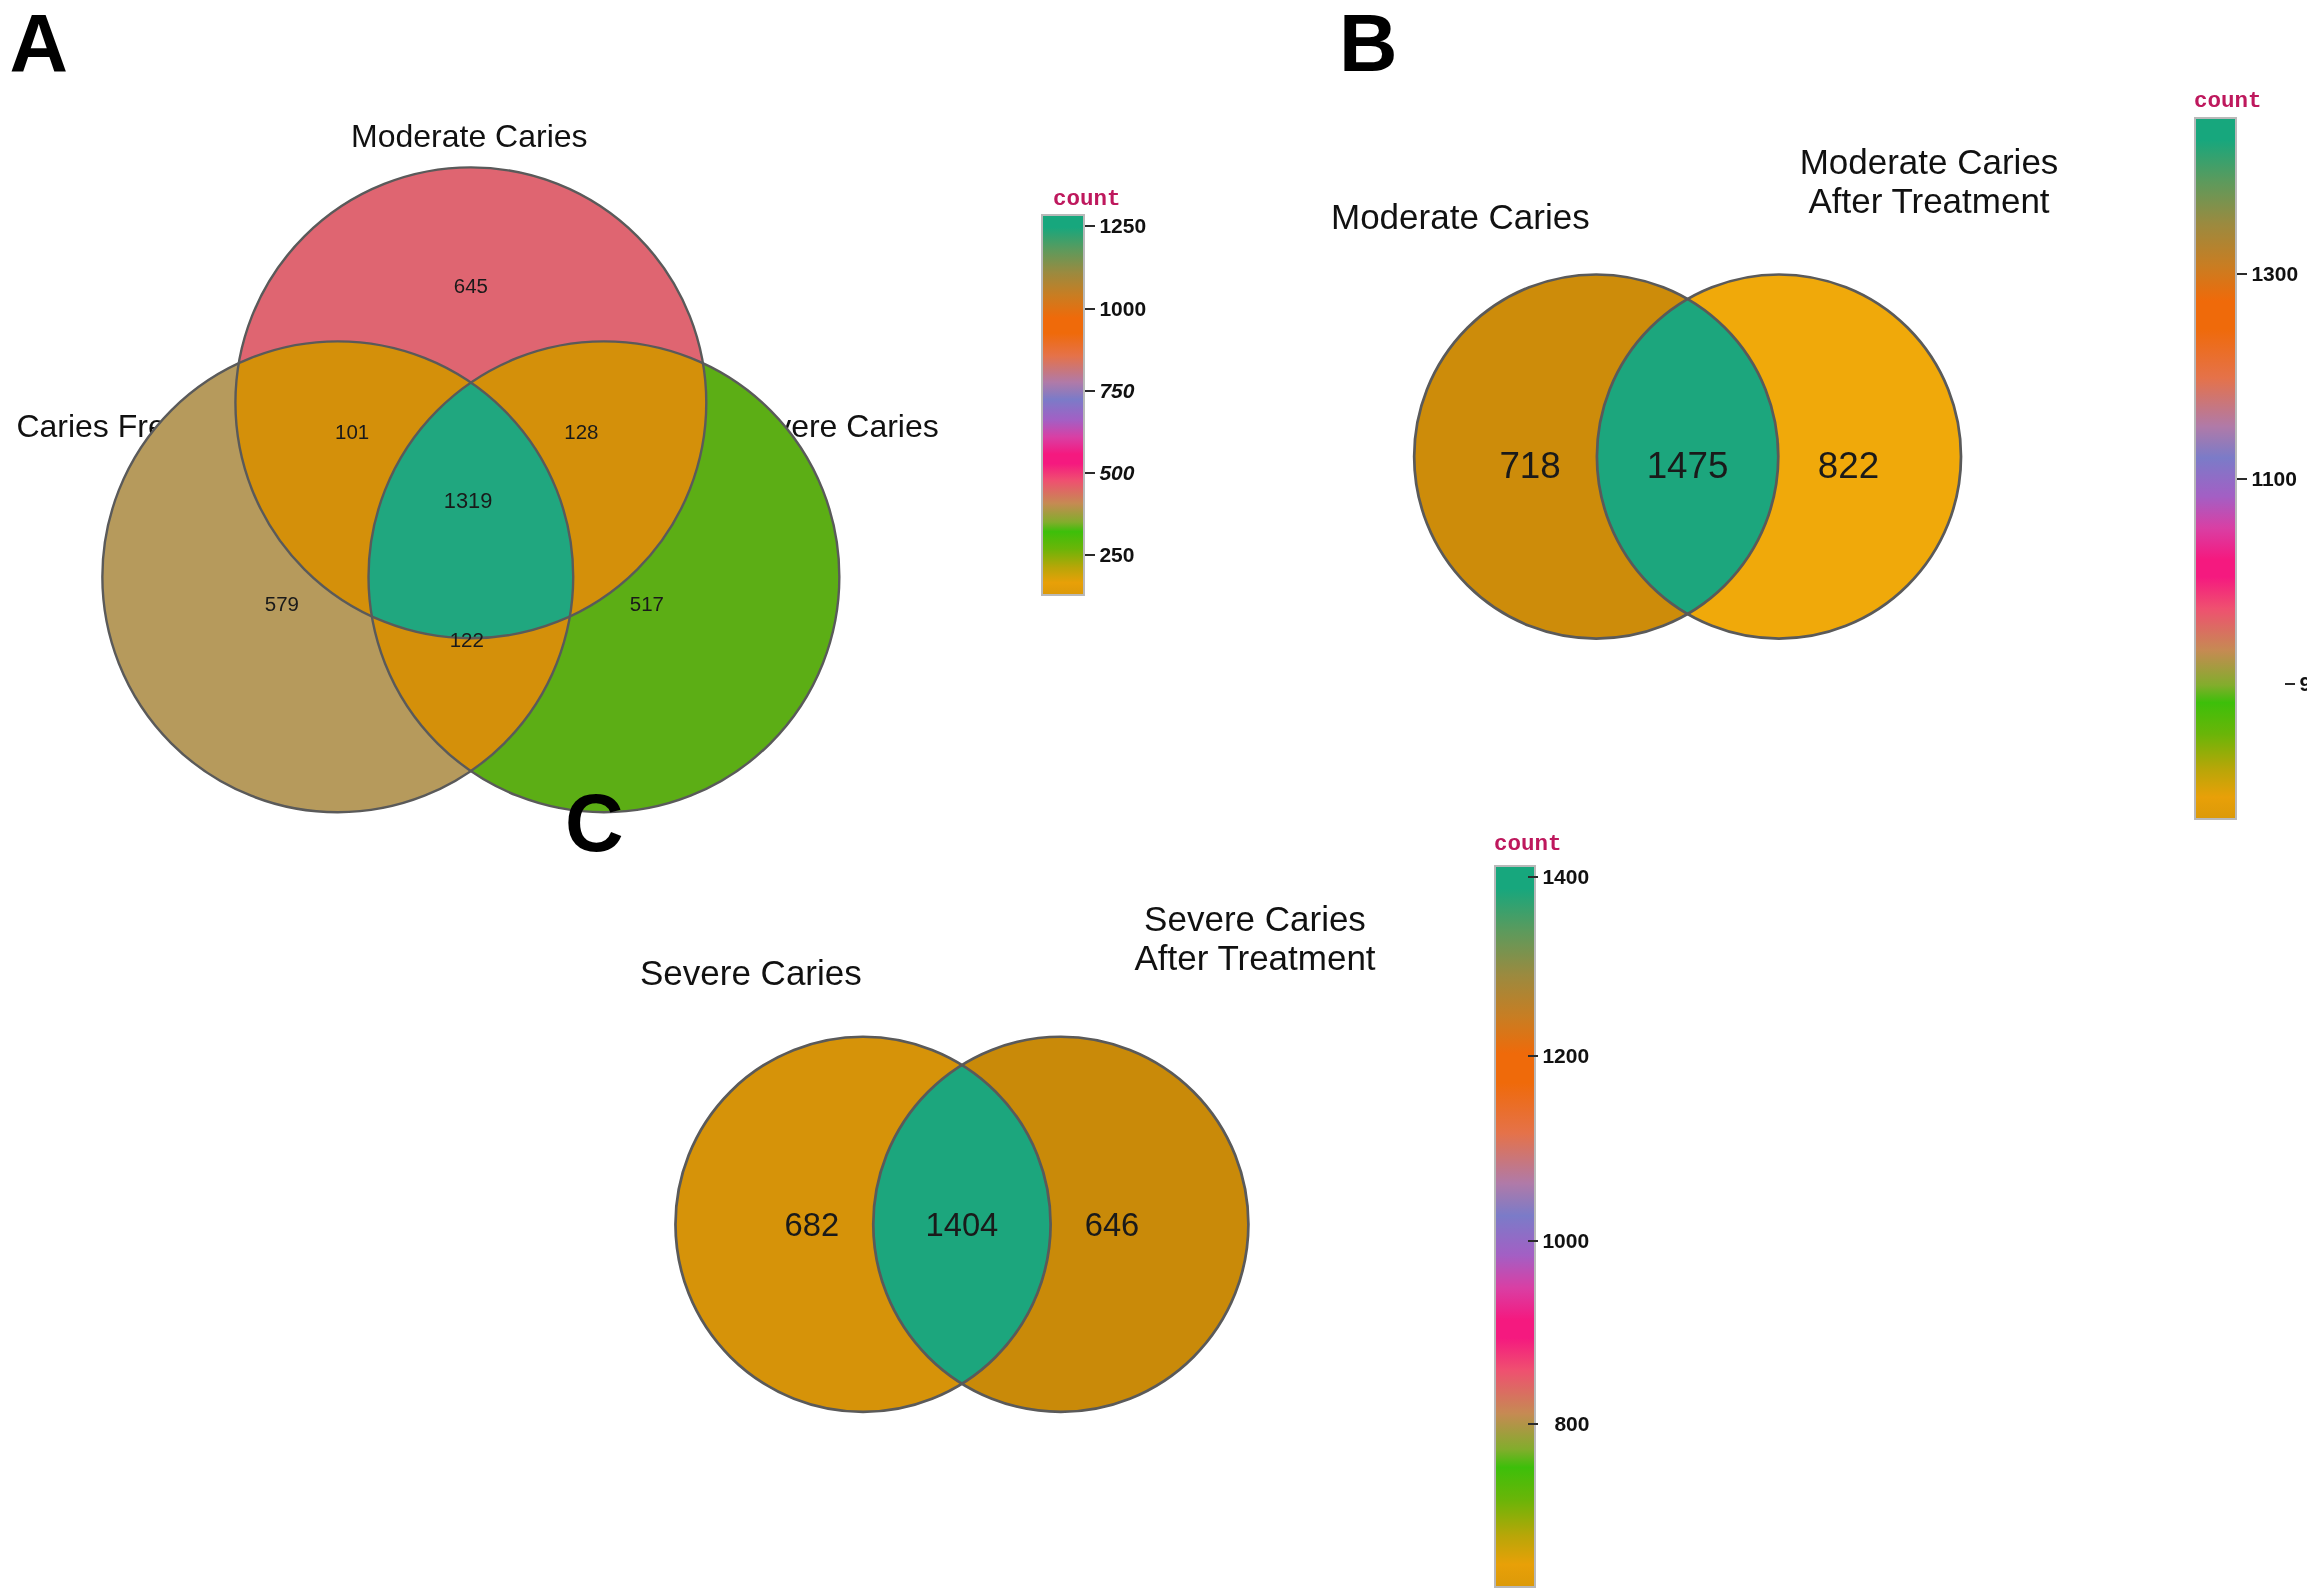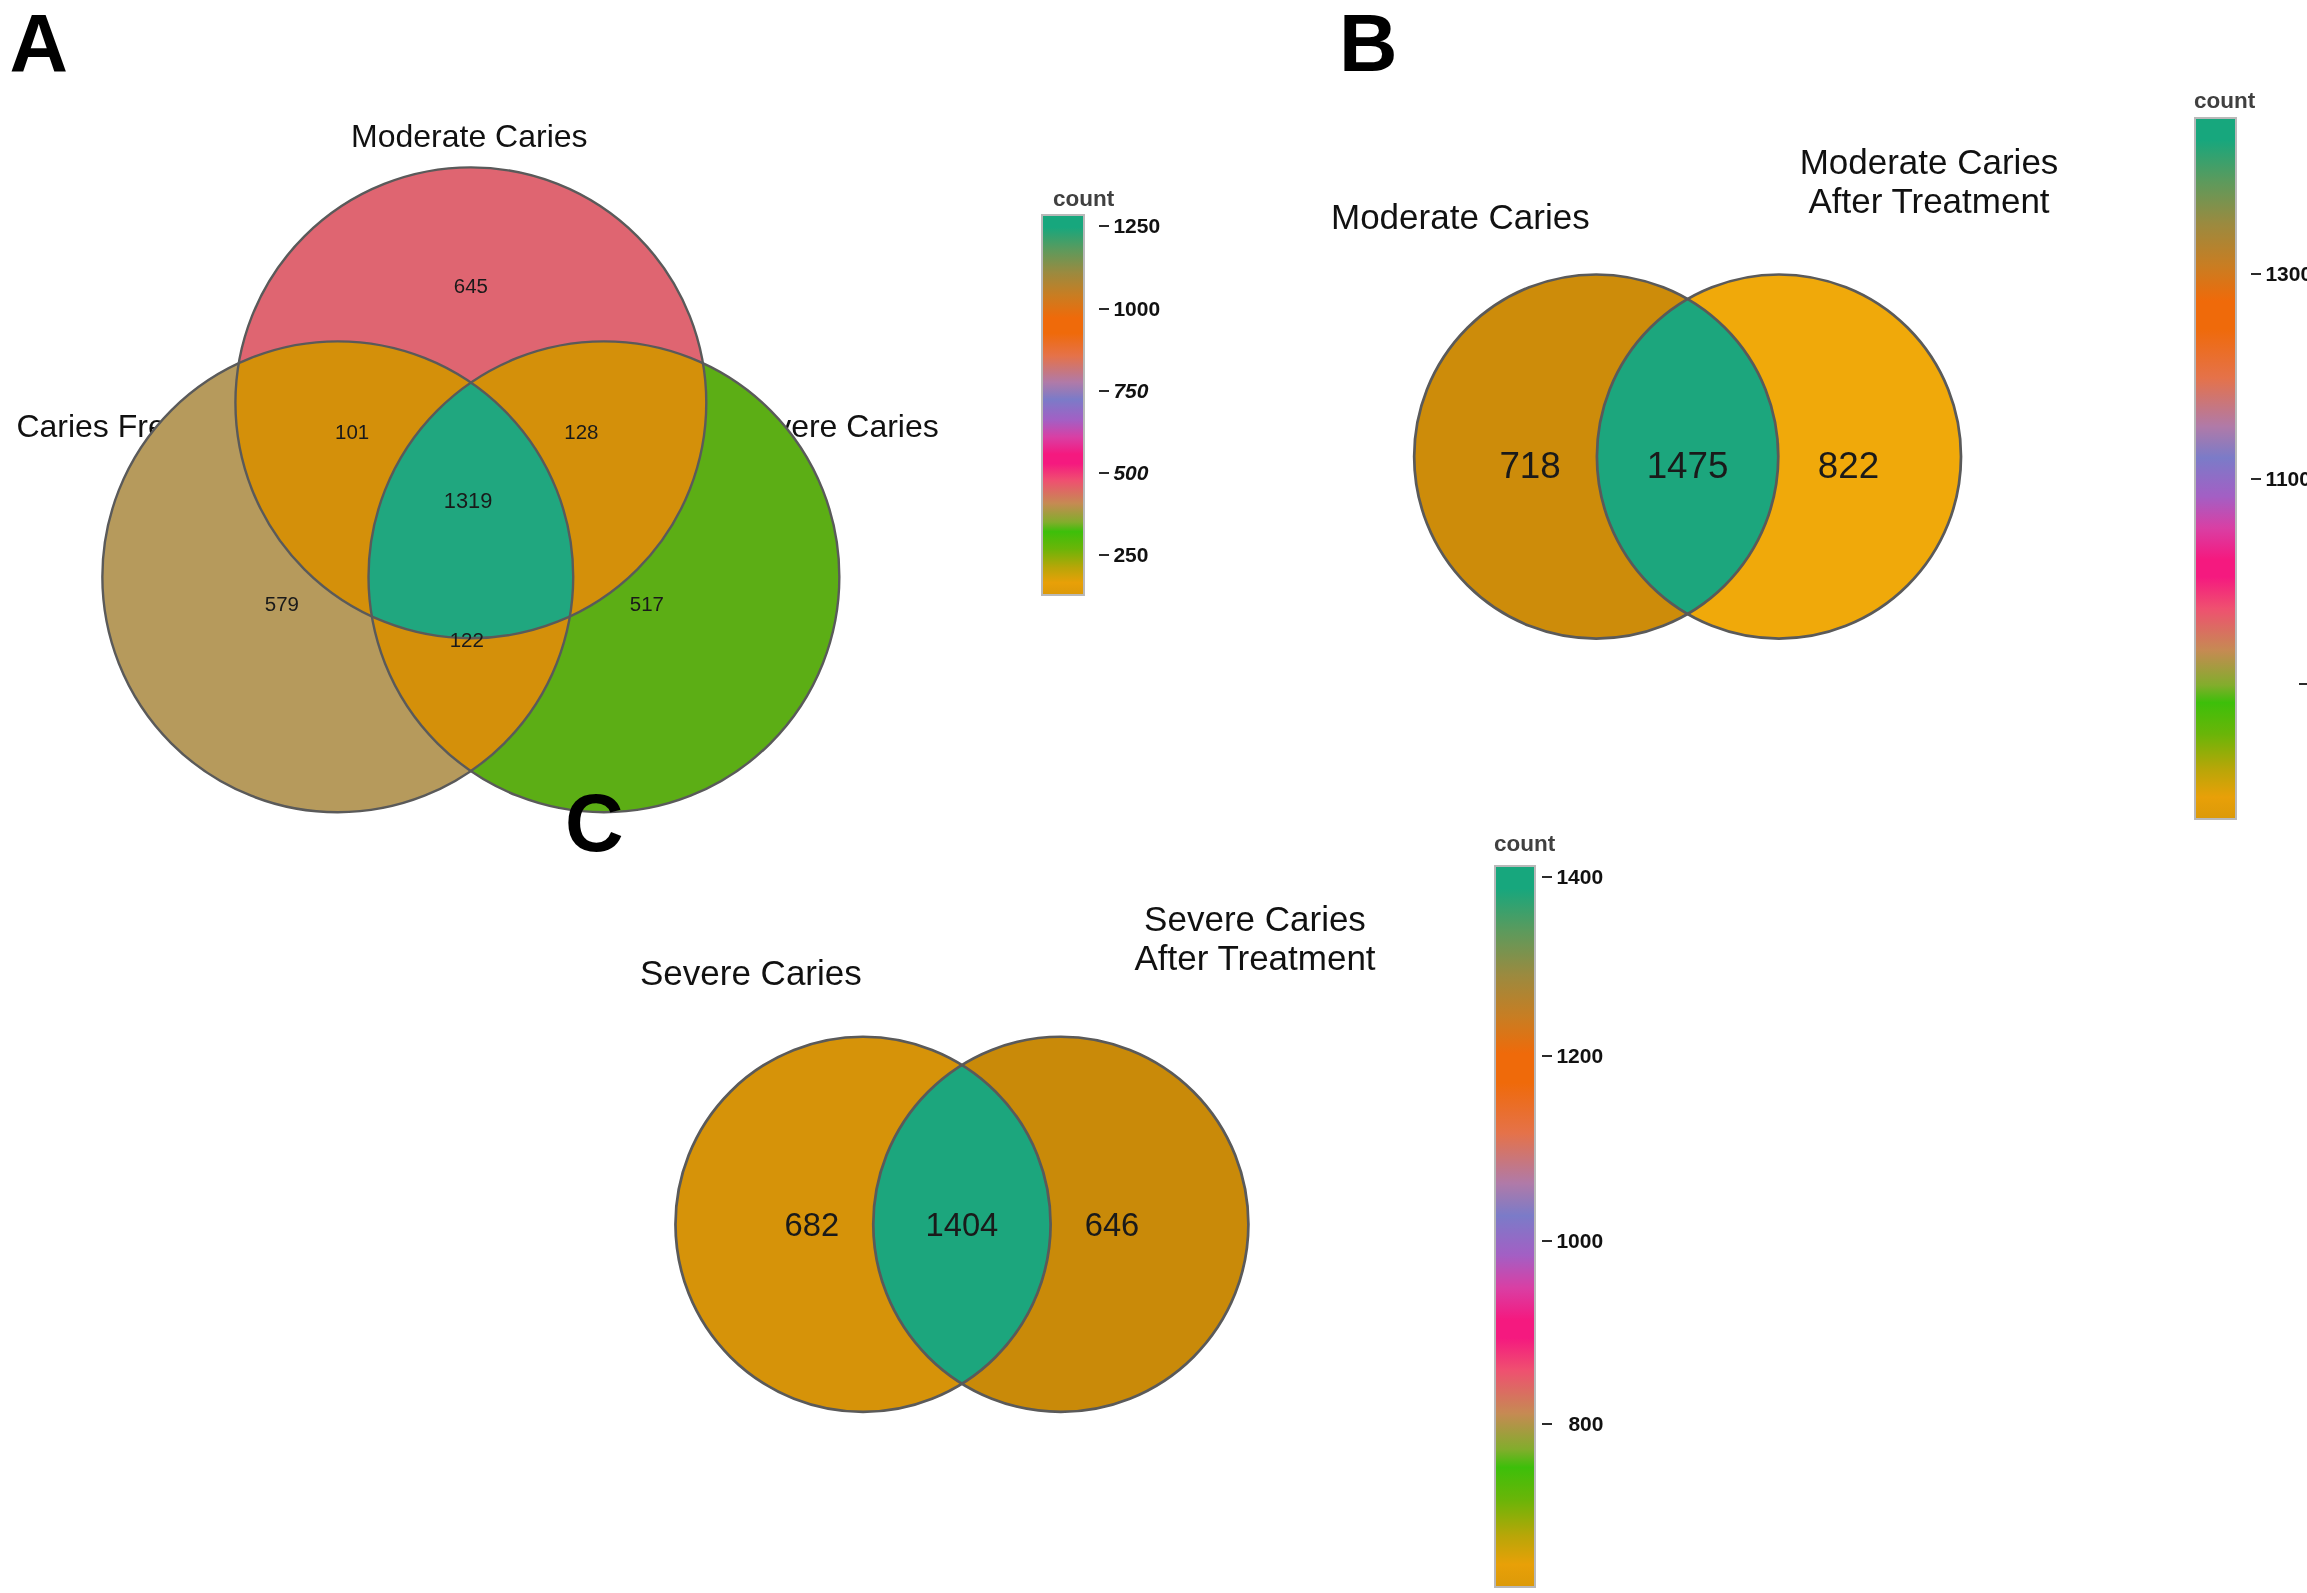--- a/index.html
+++ b/index.html
@@ -13,30 +13,30 @@
     font-family:"Liberation Sans","DejaVu Sans",sans-serif;
     font-weight:bold;color:#000;line-height:1;
     font-size:82px;
   }
   .set-label{
     position:absolute;color:#111;
     font-family:"Liberation Sans","DejaVu Sans",sans-serif;
     line-height:1.12;white-space:pre-line;
   }
   .cbar-title{
-    position:absolute;color:#404040;font-weight:bold;
-    font-family:Liberation Sans, sans-serif;
+    position:absolute;color:#be185d;font-weight:bold;
+    font-family:Liberation Mono, monospace;
   }
   .cbar-wrap{position:absolute;}
   .cbar-strip{
     position:absolute;left:0;top:0;
     border:2px solid #b9b9b9;
     box-sizing:border-box;
   }
-  .cbar-ticks{position:absolute;top:0;left:0;height:100%;padding-left:14px;}
+  .cbar-ticks{position:absolute;top:0;left:0;height:100%;}
   .tickrow{position:absolute;display:flex;align-items:center;}
   .tickmark{width:9.6px;height:2px;background:#2b2b2b;display:block;}
   .ticklabel{
     margin-left:4.8px;color:#111;font-weight:bold;
     font-family:"Liberation Sans","DejaVu Sans",sans-serif;
     white-space:nowrap;
   }
   svg{display:block;overflow:visible;}
   .venn-count{
     font-family:"Liberation Sans","DejaVu Sans",sans-serif;

